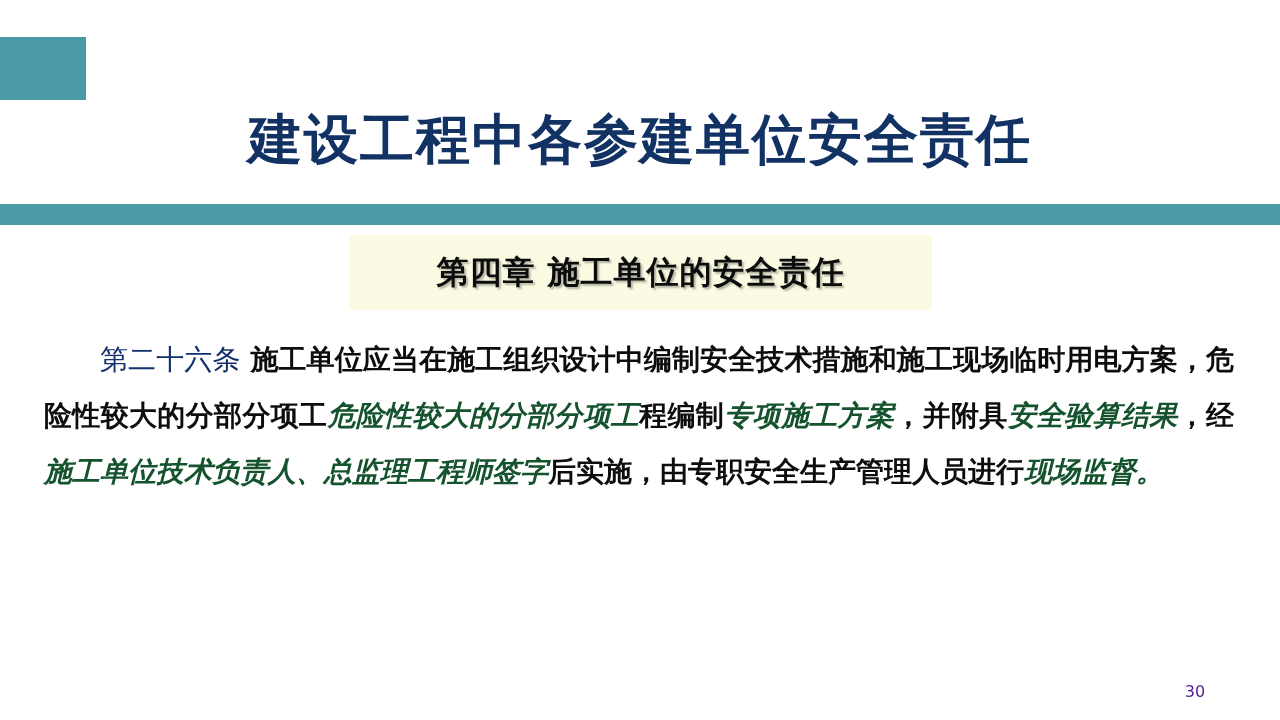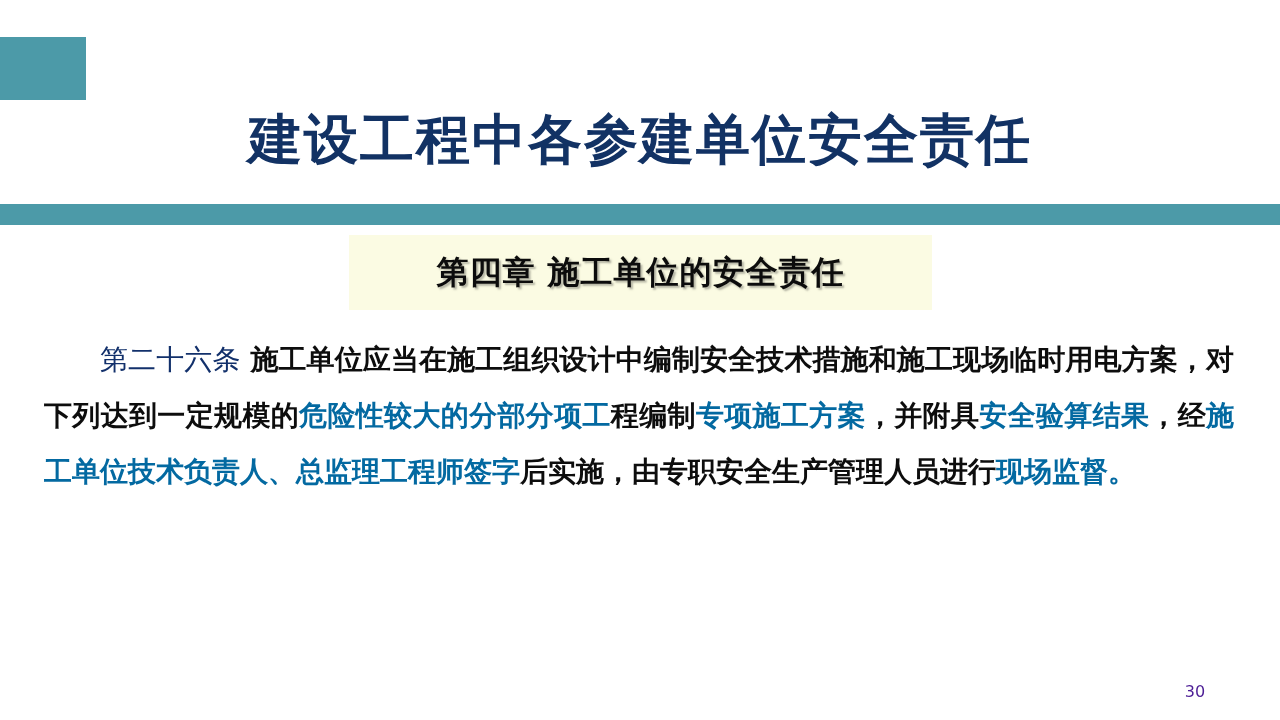--- a/index.html
+++ b/index.html
@@ -112,22 +112,23 @@
     margin: 0;
   }
   .para-indent {
     text-indent: 56px;
   }
   .lead {
     color: #12306b;
     font-weight: 400;
   }
   .hl {
-    color: #0369a1;
-    font-weight: 700;
+    color: #14532d;
+    font-weight: 700;
+    font-style: italic;
   }
 
   .last-para {
     position: absolute;
     left: 44px;
     top: 562px;
     width: 1190px;
     font-size: 28px;
     line-height: 56px;
     font-weight: 700;
@@ -181,20 +182,20 @@
 
   <div class="slide-title">建设工程中各参建单位安全责任</div>
 
   <div class="header-rule"></div>
 
   <div class="chapter-banner">
     <div class="chapter-banner-text">第四章 施工单位的安全责任</div>
   </div>
 
   <div class="body-copy">
-    <p class="para-indent"><span class="lead">第二十六条</span><span id="article-segments"><span> 施工单位应当在施工组织设计中编制安全技术措施和施工现场临时用电方案，对下列达到一定规模的</span><span class="hl">危险性较大的分部分项工</span><span>程编制</span><span class="hl">专项施工方案</span><span>，并附具</span><span class="hl">安全验算结果</span><span>，经</span><span class="hl">施工单位技术负责人、总监理工程师签字</span><span>后实施，由专职安全生产管理人员进行</span><span class="hl">现场监督。</span></span></p>
+    <p class="para-indent"><span class="lead">第二十六条</span><span id="article-segments"><span> 施工单位应当在施工组织设计中编制安全技术措施和施工现场临时用电方案，危险性较大的分部分项工</span><span class="hl">危险性较大的分部分项工</span><span>程编制</span><span class="hl">专项施工方案</span><span>，并附具</span><span class="hl">安全验算结果</span><span>，经</span><span class="hl">施工单位技术负责人、总监理工程师签字</span><span>后实施，由专职安全生产管理人员进行</span><span class="hl">现场监督。</span></span></p>
   </div>
 
 
 
   <div class="page-number">30</div>
 
 </div>
 
 </body></html>

